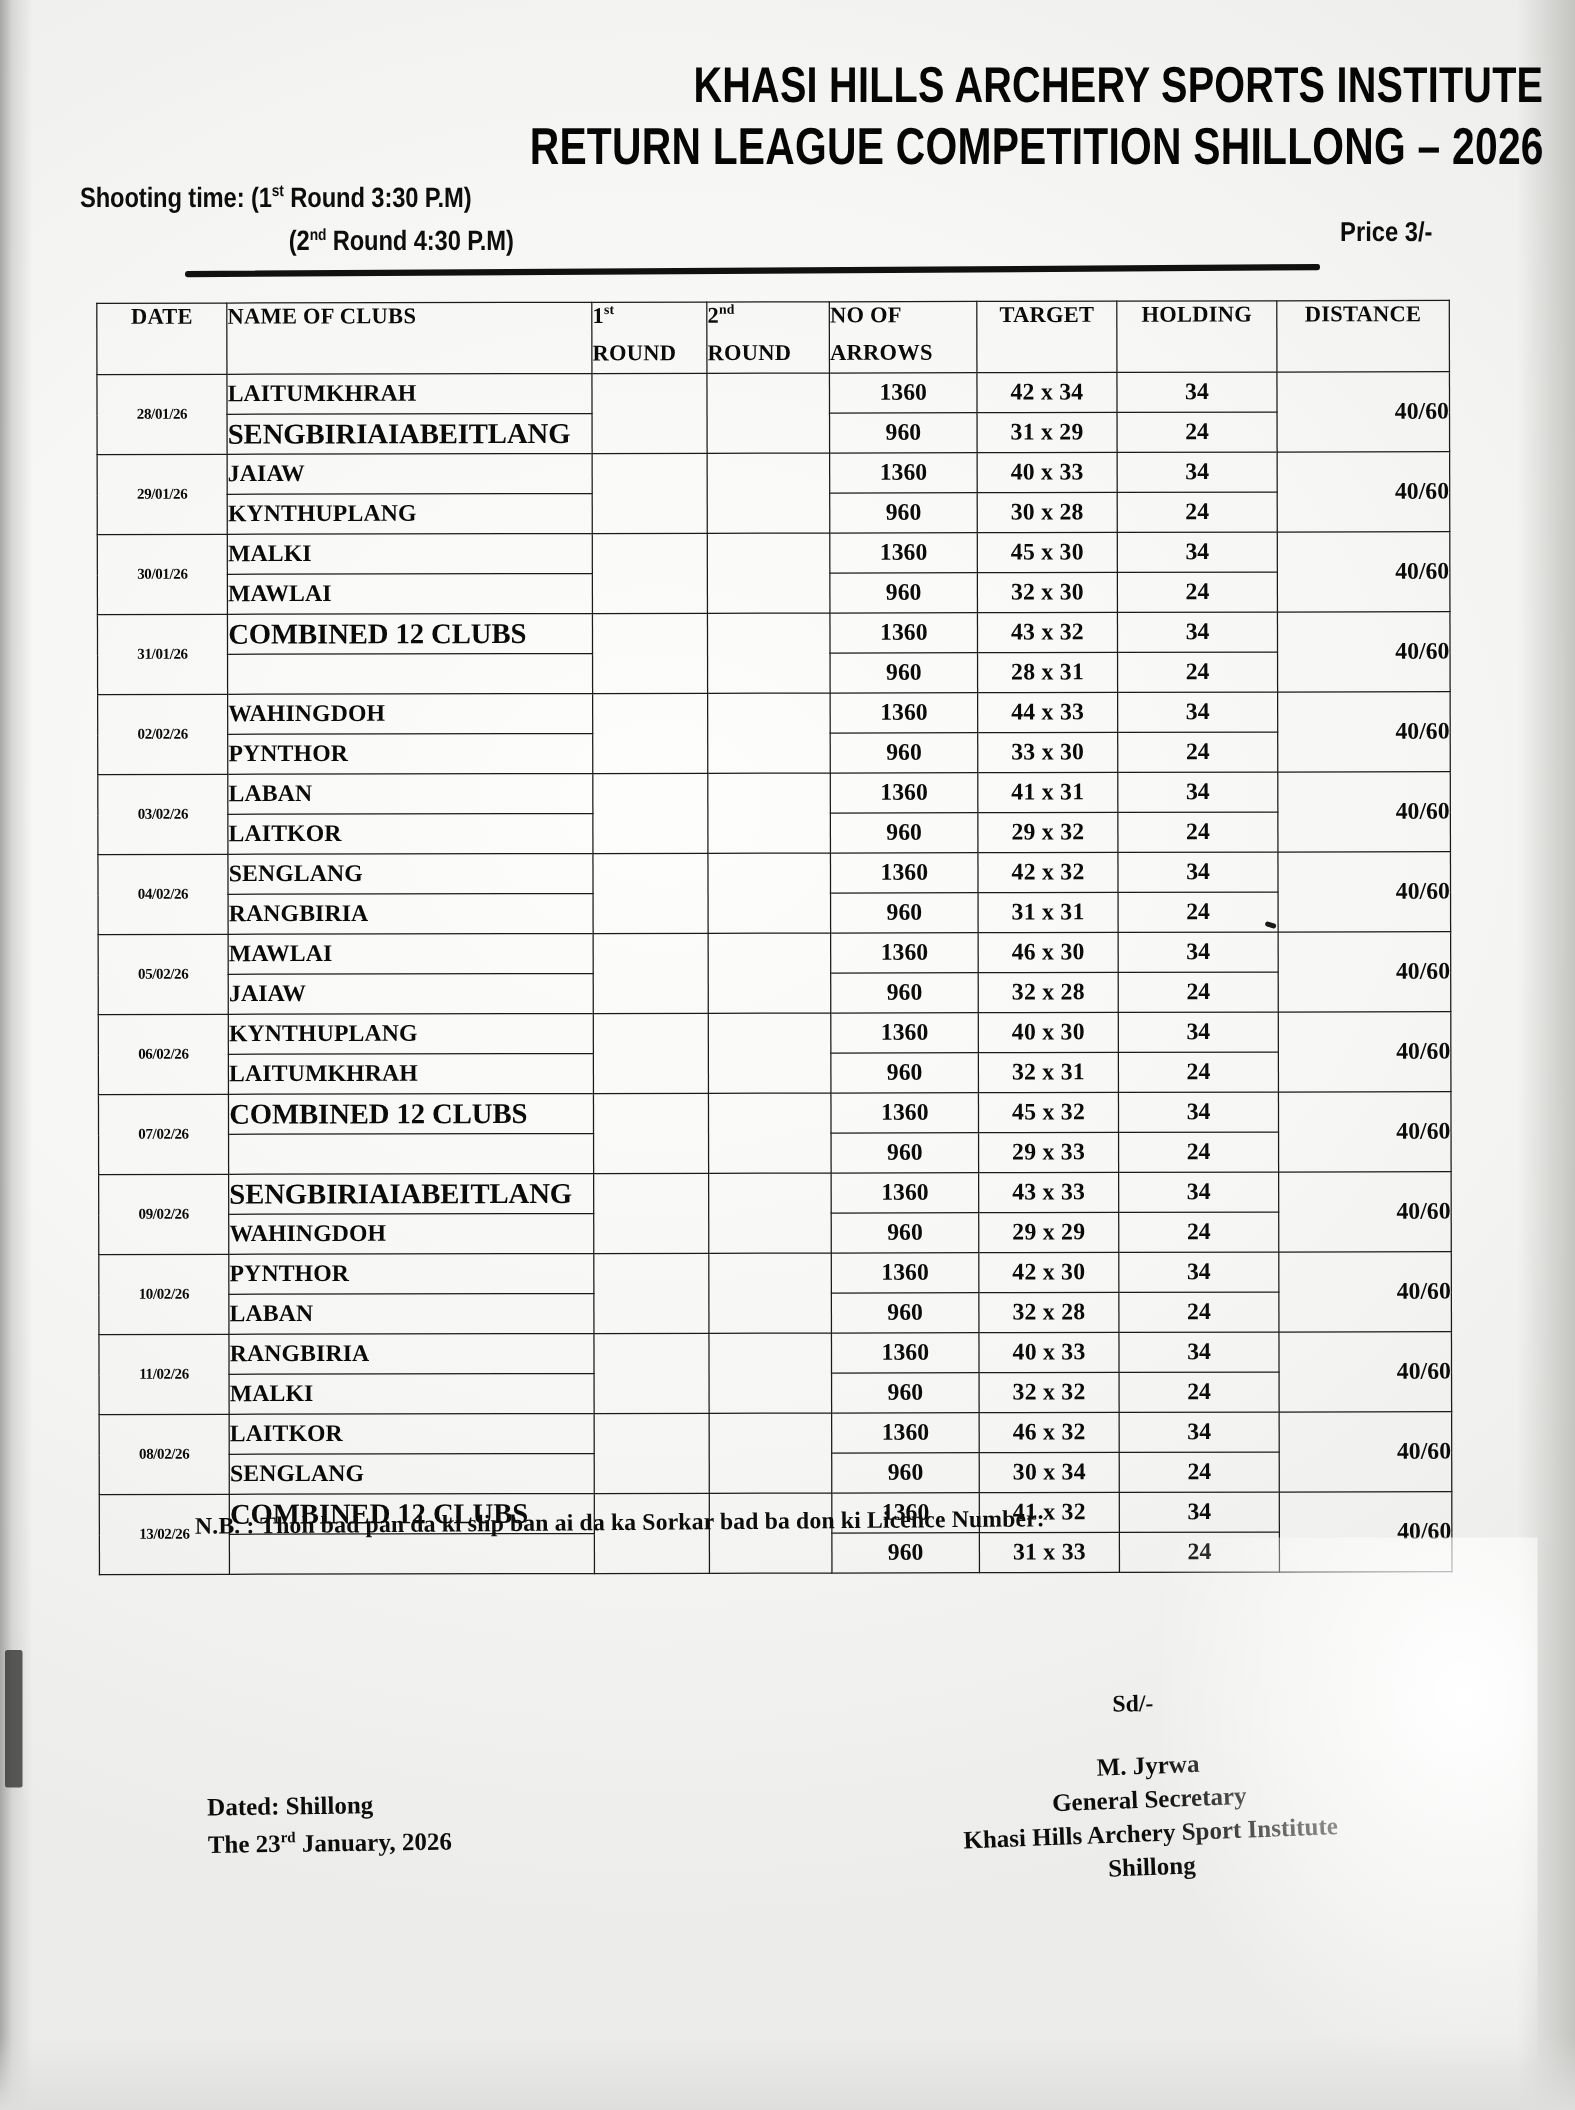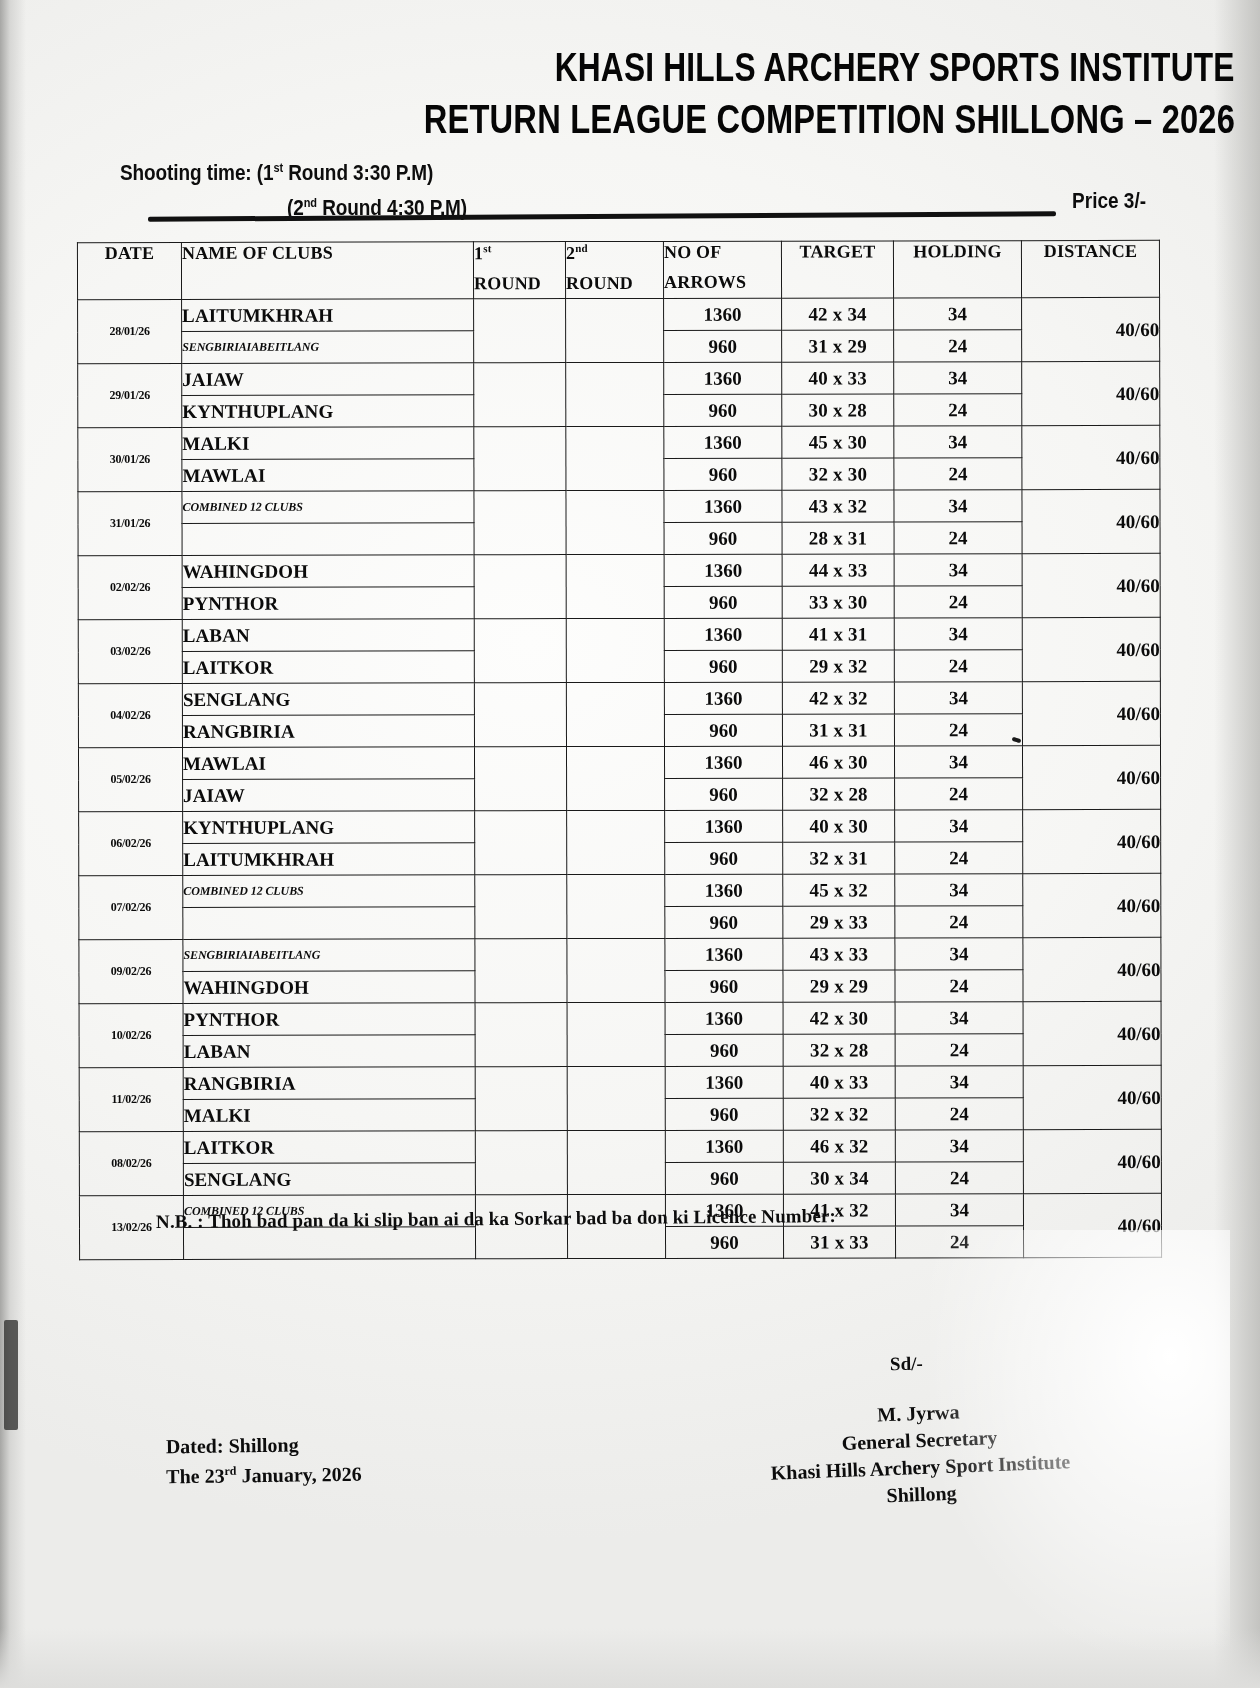--- a/index.html
+++ b/index.html
@@ -78,22 +78,22 @@
     font-size: 33px;
     margin-left: -10px;
   }
   .title-2 {
     font-size: 34px;
     margin-top: 14px;
     margin-left: 12px;
   }
 
   .shoot-rows {
-    margin-top: 28px;
-    padding-left: 120px;
+    margin-top: 14px;
+    padding-left: 64px;
     position: relative;
     height: 62px;
   }
   .shoot-line {
     font-family: "Liberation Sans", sans-serif;
     font-weight: bold;
     font-size: 19px;
     transform: scaleY(1.18);
     transform-origin: left top;
     letter-spacing: -.1px;
@@ -173,21 +173,21 @@
   }
   td.date {
     text-align: center;
     font-size: 12px;
     letter-spacing: -.3px;
   }
   td.club {
     padding-left: 10px;
     letter-spacing: .1px;
   }
-  td.club.long { font-size: 12px; letter-spacing: -.1px; font-style: italic; }
+  td.club.long { font-size: 23px; letter-spacing: -.1px; }
   td.num   { text-align: center; }
   td.tgt   { text-align: center; letter-spacing: .2px; }
   td.hold  { text-align: center; }
   td.dist  { text-align: right; }
   td.blank { }
 
   .tick-mark {
     position: absolute;
     left: 1012px;
     top: 738px;

